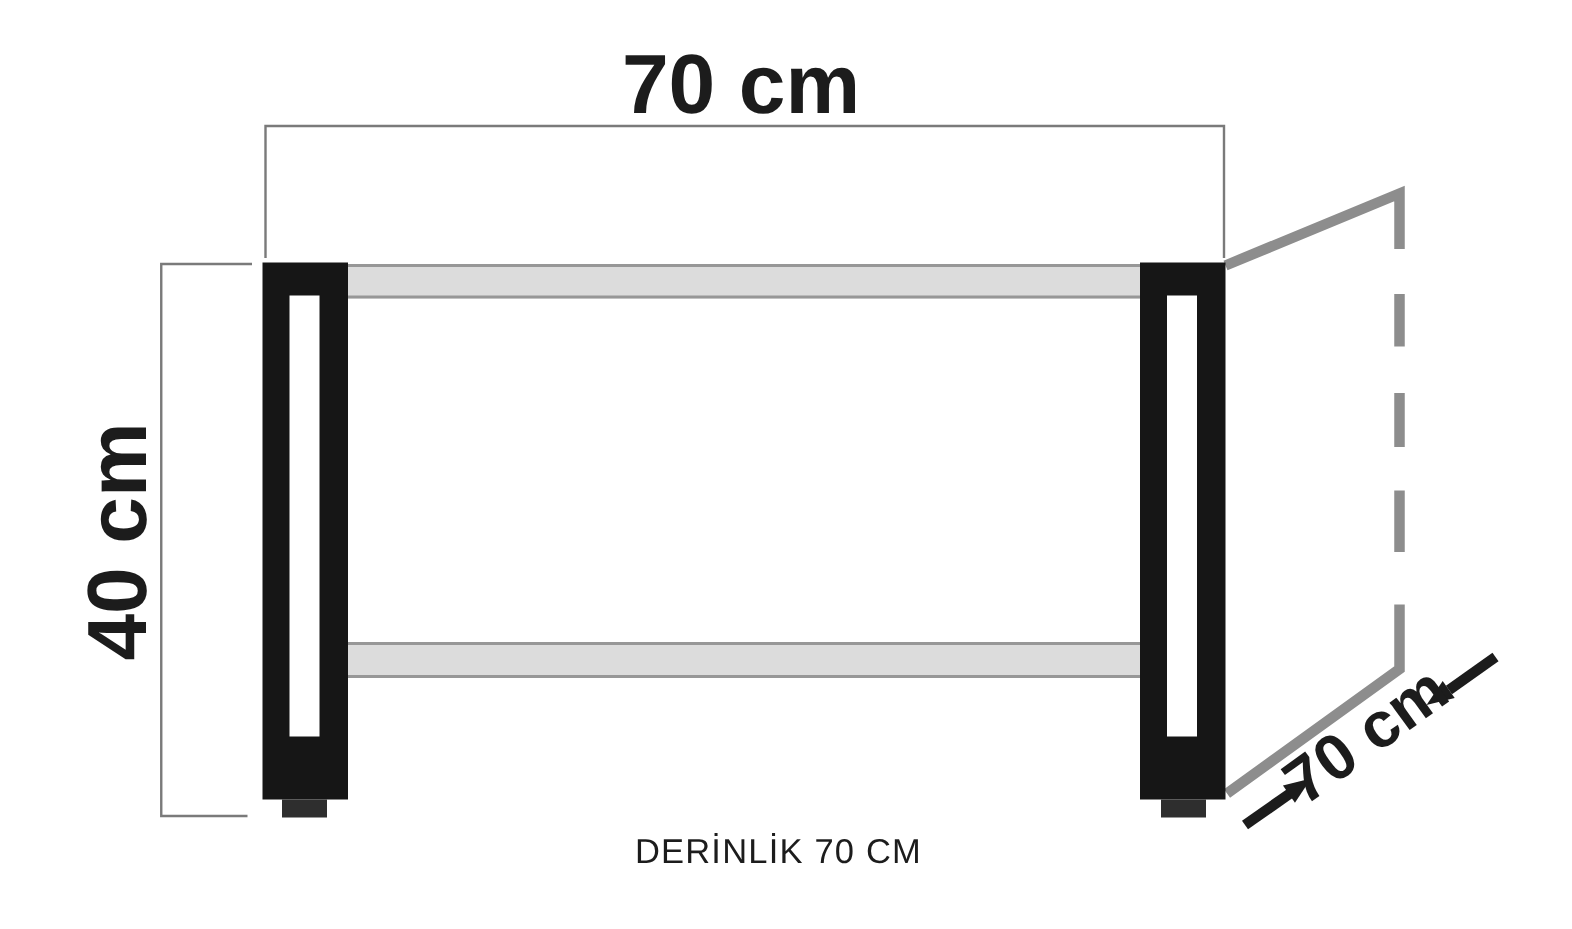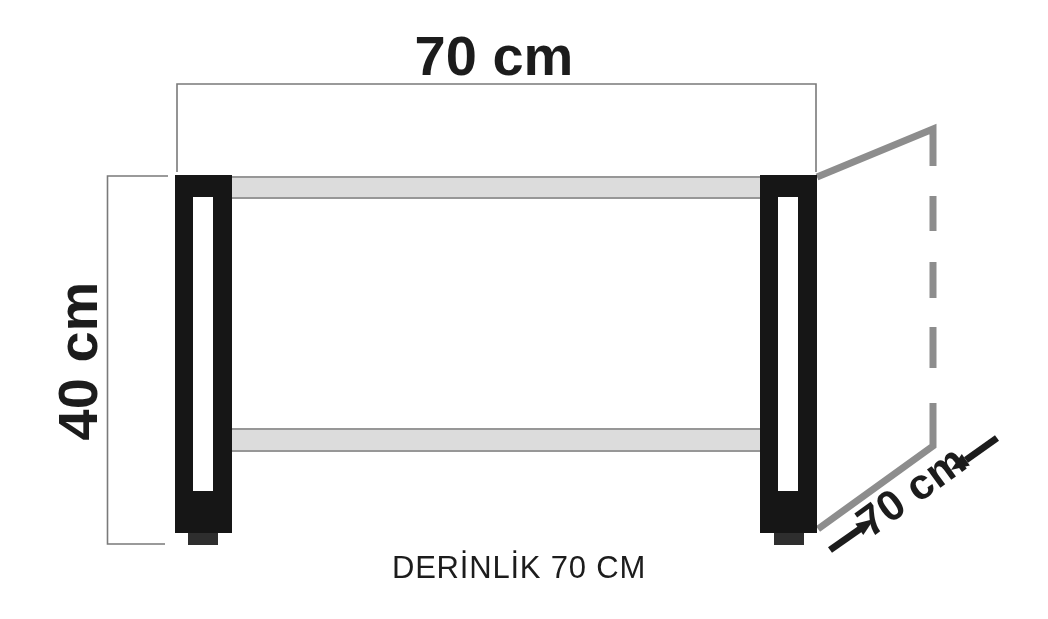--- a/index.html
+++ b/index.html
@@ -44,21 +44,21 @@
 
   .dim-label{
     position:absolute;white-space:nowrap;font-weight:bold;color:var(--text);
     line-height:1;z-index:5;
   }
   .width-label{left:494px;top:56px;transform:translate(-50%,-50%);font-size:56px;}
   .height-label{left:78px;top:361px;transform:translate(-50%,-50%) rotate(-90deg);font-size:56px;}
   .depth-label{left:911px;top:491px;transform:translate(-50%,-50%) rotate(-36deg);font-size:43px;}
   .caption{
     position:absolute;left:519px;top:568px;transform:translate(-50%,-50%);
-    font-size:31px;letter-spacing:0.8px;font-weight:normal;white-space:nowrap;
+    font-size:23px;letter-spacing:0.8px;font-weight:normal;white-space:nowrap;
     color:var(--text);z-index:5;
   }
 </style>
 </head>
 <body>
 
 <div class="canvas">
 
   <div class="shelf shelf-top"></div>
   <div class="shelf shelf-bottom"></div>

